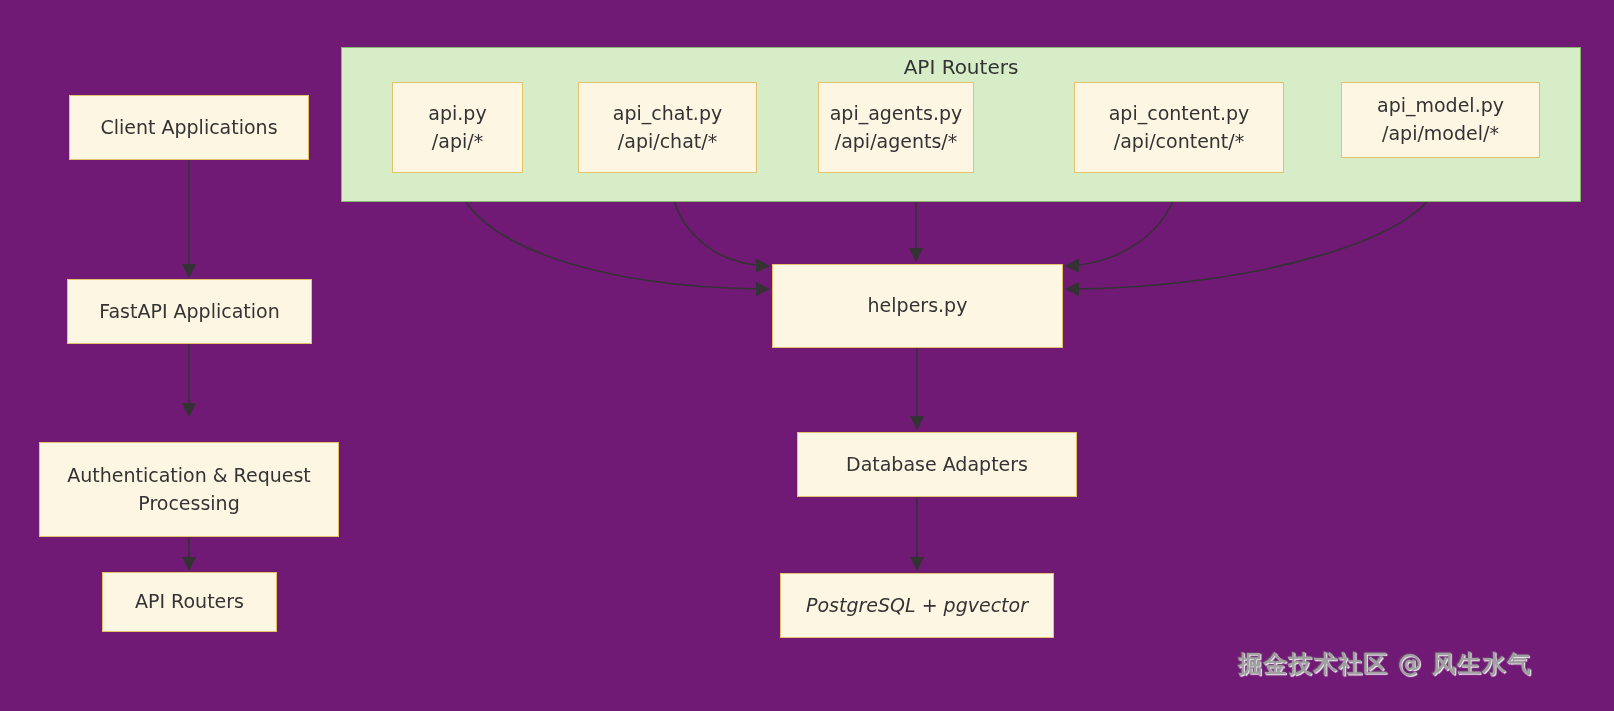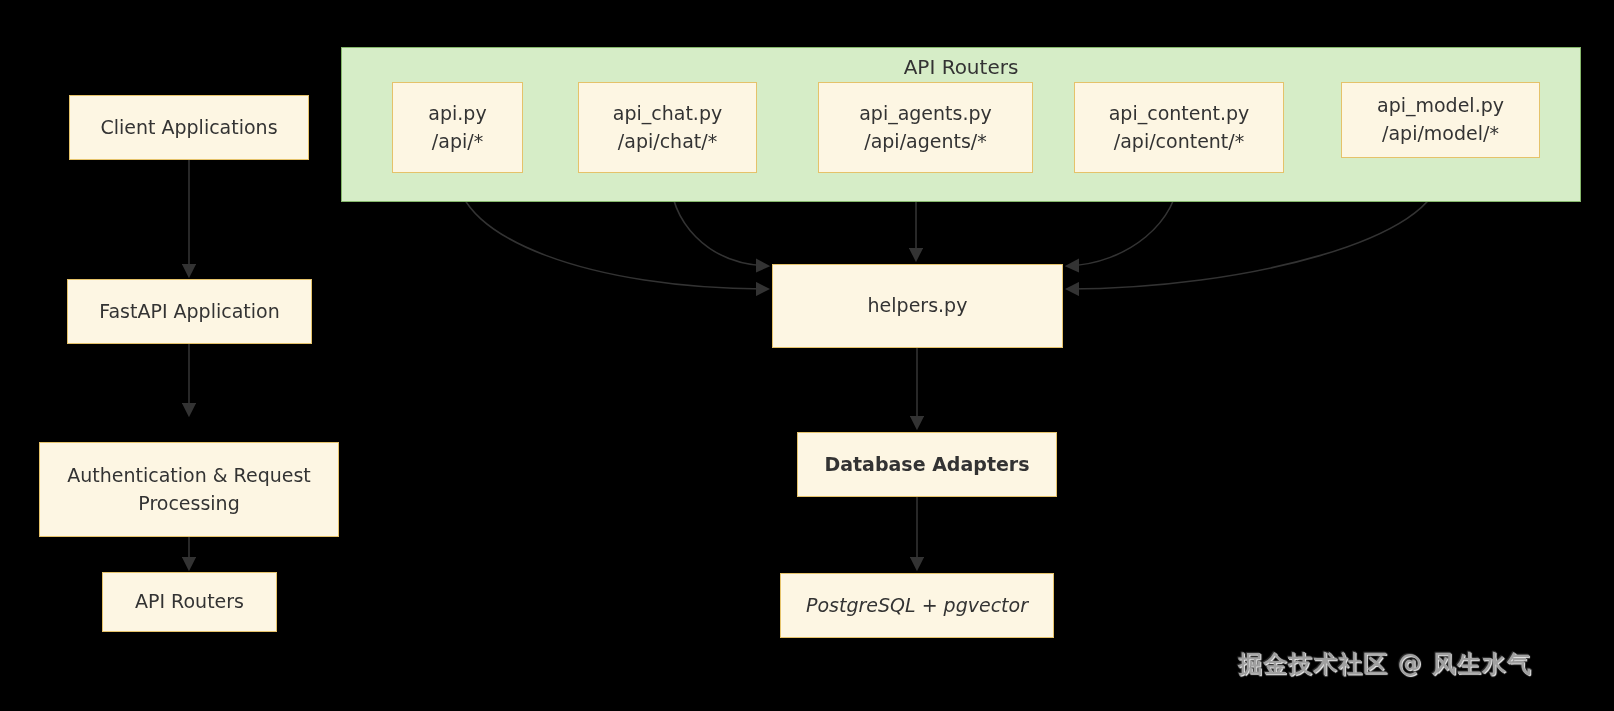--- a/index.html
+++ b/index.html
@@ -8,21 +8,21 @@
     --container-fill:#d6edc7;
     --container-border:#86b86c;
     --arrow:#333333;
     --text:#333333;
     --watermark:#a0a0a0;
   }
   html,body{margin:0;padding:0;background:#ffffff;}
   .canvas{
     position:relative;
     width:1614px;height:711px;
-    background:#000000;
+    background:#701a75;
     font-family:"DejaVu Sans","Liberation Sans",sans-serif;
     color:var(--text);
     overflow:hidden;
   }
   .edges{position:absolute;left:0;top:0;width:1614px;height:711px;pointer-events:none;}
   .edges path{fill:none;stroke:var(--arrow);stroke-width:1.6px;}
   .node{
     position:absolute;
     background:var(--node-fill);
     border:1.6px solid var(--node-border);
@@ -85,21 +85,21 @@
   </div>
 
   <div class="node" style="left:578px;top:82px;width:179px;height:91px;">
     <span>api_chat.py</span>
     <span>/api/chat/*</span>
   </div>
   <div class="node" style="left:392px;top:82px;width:131px;height:91px;">
     <span>api.py</span>
     <span>/api/*</span>
   </div>
-  <div class="node" style="left:818px;top:82px;width:215px;height:91px;">
+  <div class="node" style="left:818px;top:82px;width:156px;height:91px;">
     <span>api_agents.py</span>
     <span>/api/agents/*</span>
   </div>
   <div class="node" style="left:1074px;top:82px;width:210px;height:91px;justify-content:center;">
     <span>api_content.py</span>
     <span>/api/content/*</span>
   </div>
   <div class="node" style="left:1341px;top:82px;width:199px;height:76px;">
     <span>api_model.py</span>
     <span>/api/model/*</span>
@@ -114,21 +114,21 @@
   <div class="node" style="left:39px;top:418px;width:300px;height:95px;margin-top:24px;">
     <span>Authentication &amp; Request Processing</span>
   </div>
   <div class="node" style="left:102px;top:572px;width:175px;height:60px;">
     <span>API Routers</span>
   </div>
 
   <div class="node" style="left:772px;top:264px;width:291px;height:84px;">
     <span>helpers.py</span>
   </div>
-  <div class="node" style="left:797px;top:432px;width:260px;height:65px;font-weight:bold;">
+  <div class="node" style="left:797px;top:432px;width:280px;height:65px;">
     <span>Database Adapters</span>
   </div>
   <div class="node" style="left:780px;top:573px;width:274px;height:65px;font-style:italic;">
     <span>PostgreSQL + pgvector</span>
   </div>
 
   <div class="watermark">掘金技术社区 @ 风生水气</div>
 
 </div>
 

